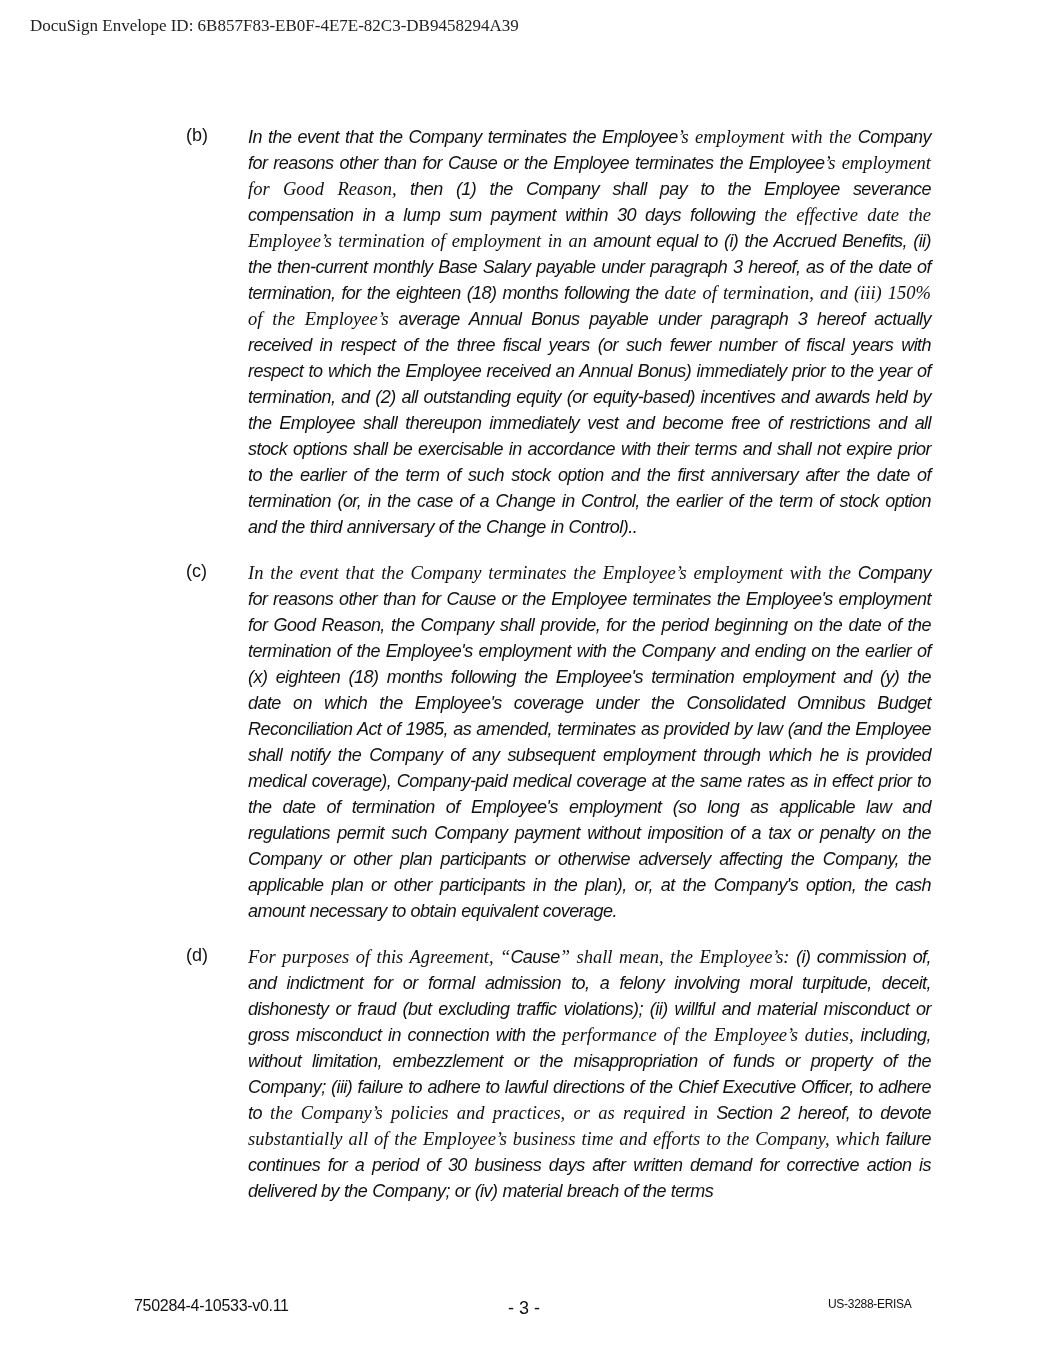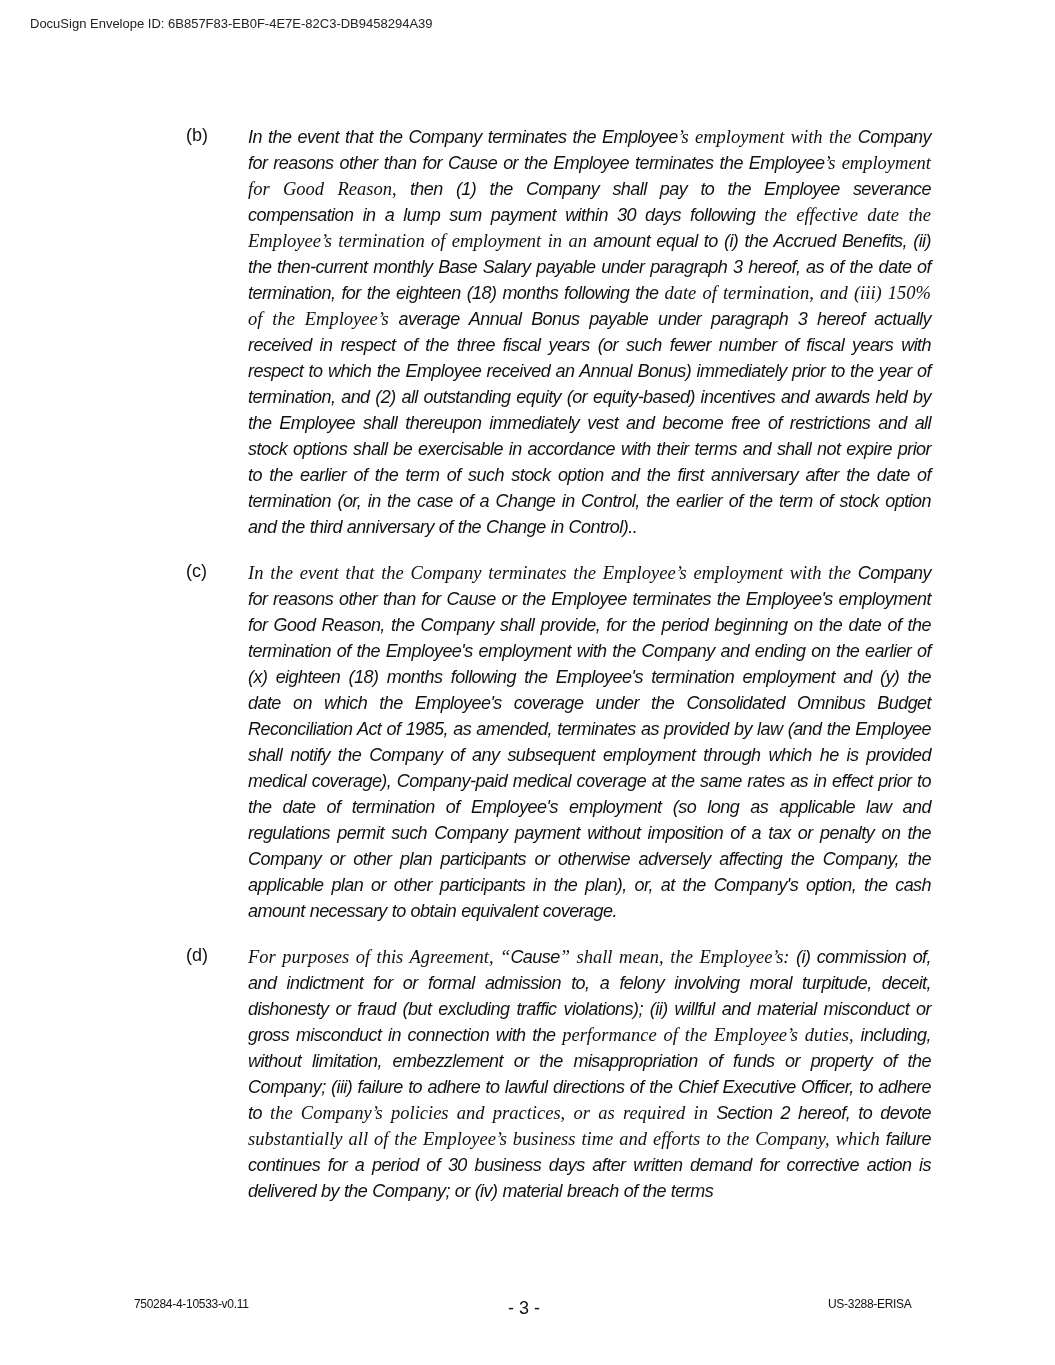--- a/index.html
+++ b/index.html
@@ -12,22 +12,22 @@
     height: 1365px;
     position: relative;
     overflow: hidden;
     color: #111111;
     font-family: "Liberation Sans", sans-serif;
   }
   .envelope-id {
     position: absolute;
     left: 30px;
     top: 16px;
-    font-size: 13px;
-    font-family: Liberation Sans, sans-serif;
+    font-size: 17px;
+    font-family: Liberation Serif, serif;
     color: #222;
     letter-spacing: 0;
   }
   .page-body {
     position: absolute;
     left: 186px;
     top: 124px;
     width: 745px;
   }
   .clause {
@@ -61,21 +61,21 @@
   #clause-c { margin-top: 0; }
   .footer {
     position: absolute;
     top: 1297px;
     width: 100%;
     font-family: "Liberation Sans", sans-serif;
   }
   .footer-left {
     position: absolute;
     left: 134px;
-    font-size: 12px;
+    font-size: 16px;
     letter-spacing: -0.3px;
   }
   .footer-center {
     position: absolute;
     left: 508px;
     top: 1px;
     font-size: 18px;
   }
   .footer-right {
     position: absolute;

